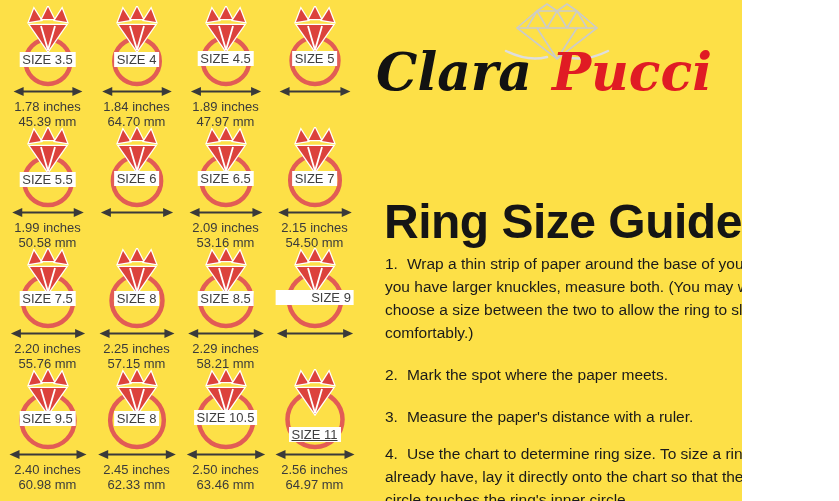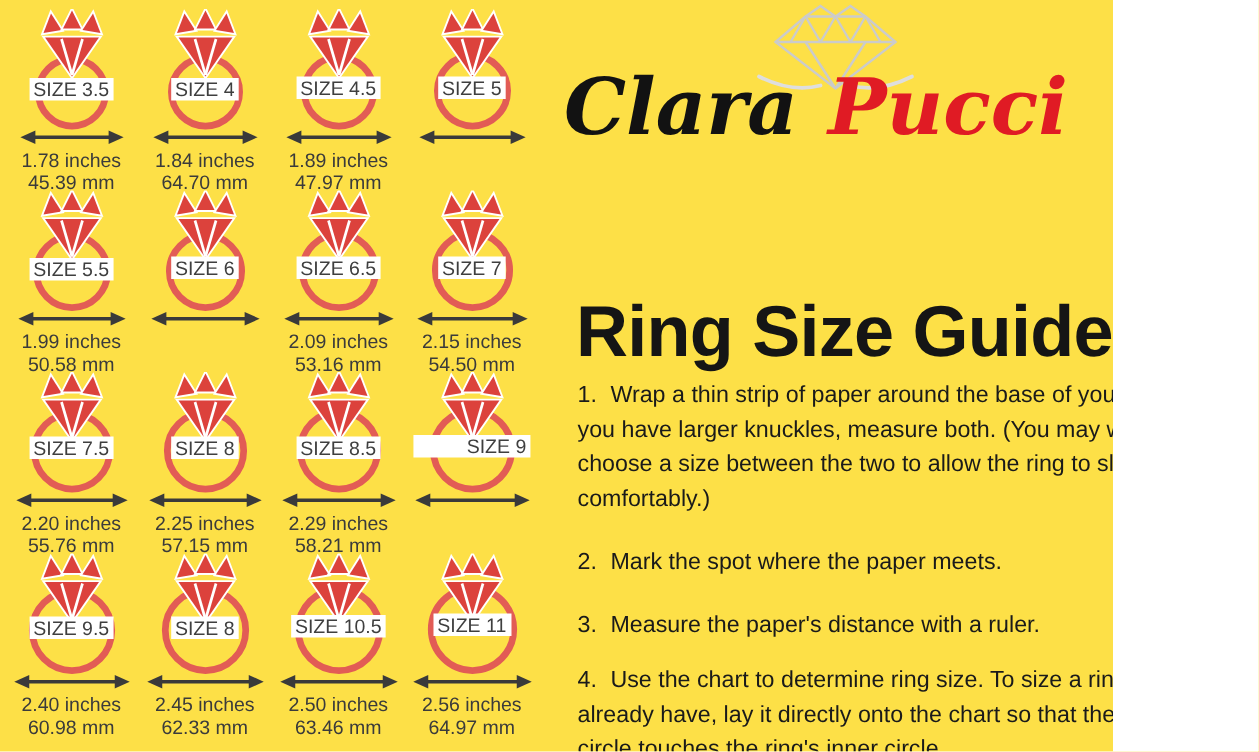--- a/index.html
+++ b/index.html
@@ -439,21 +439,21 @@
                 <polygon points="26,19 62,19 44,45"></polygon>
               </g>
               <g stroke="#fff" stroke-width="1.8">
                 <line x1="37" y1="20" x2="44" y2="44"></line>
                 <line x1="51" y1="20" x2="44" y2="44"></line>
               </g>
               <line x1="12.5" y1="85.5" x2="75.5" y2="85.5" stroke="#3a3a3a" stroke-width="2.2"></line>
               <polygon points="4.5,85.5 14.5,81 14.5,90" fill="#3a3a3a"></polygon>
               <polygon points="83.5,85.5 73.5,81 73.5,90" fill="#3a3a3a"></polygon>
             </svg></span>
-        <span class="size-label" style="top: 40px;">SIZE 11</span>
+        <span class="size-label" style="top: 58px; text-decoration: underline;">SIZE 11</span>
       </div>
       <div class="measure">
         <div class="inches">2.56 inches</div>
         <div class="mm">64.97 mm</div>
       </div>
     </div>
   </div>
 
   <div class="right">
     <div class="logo">

